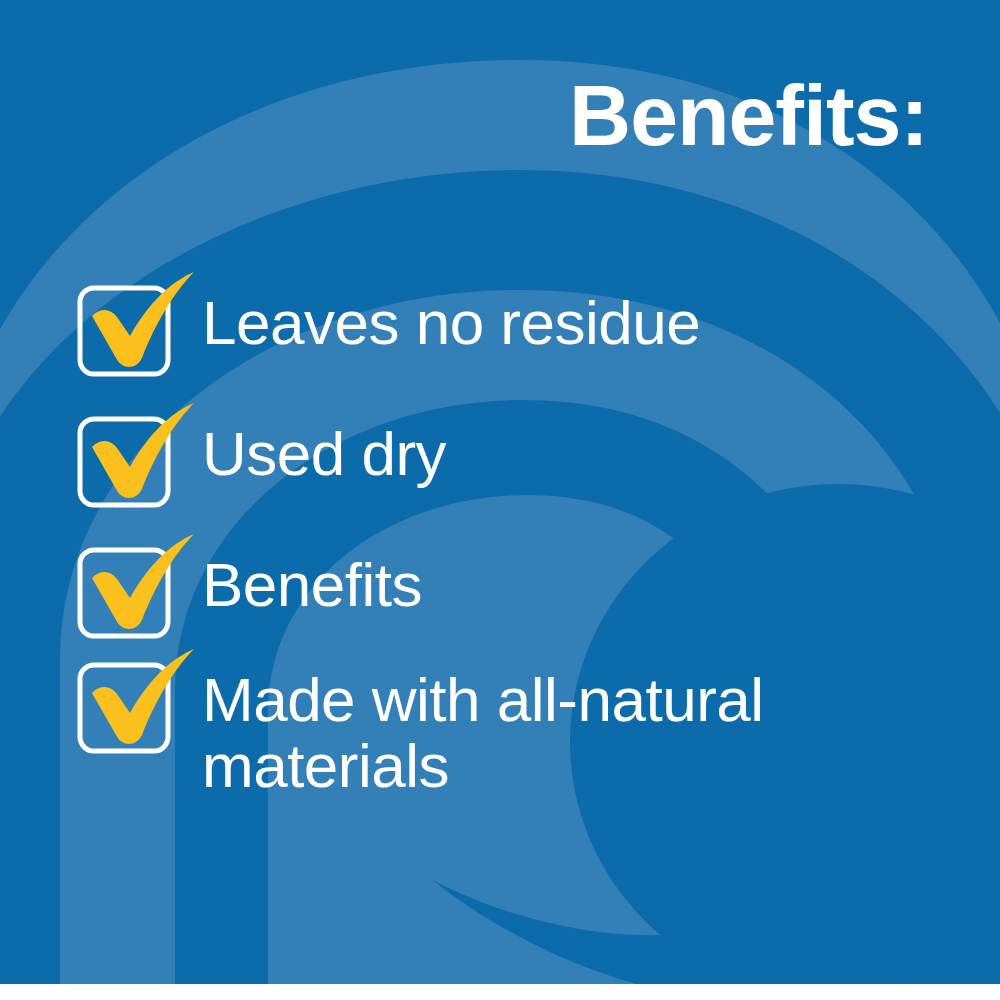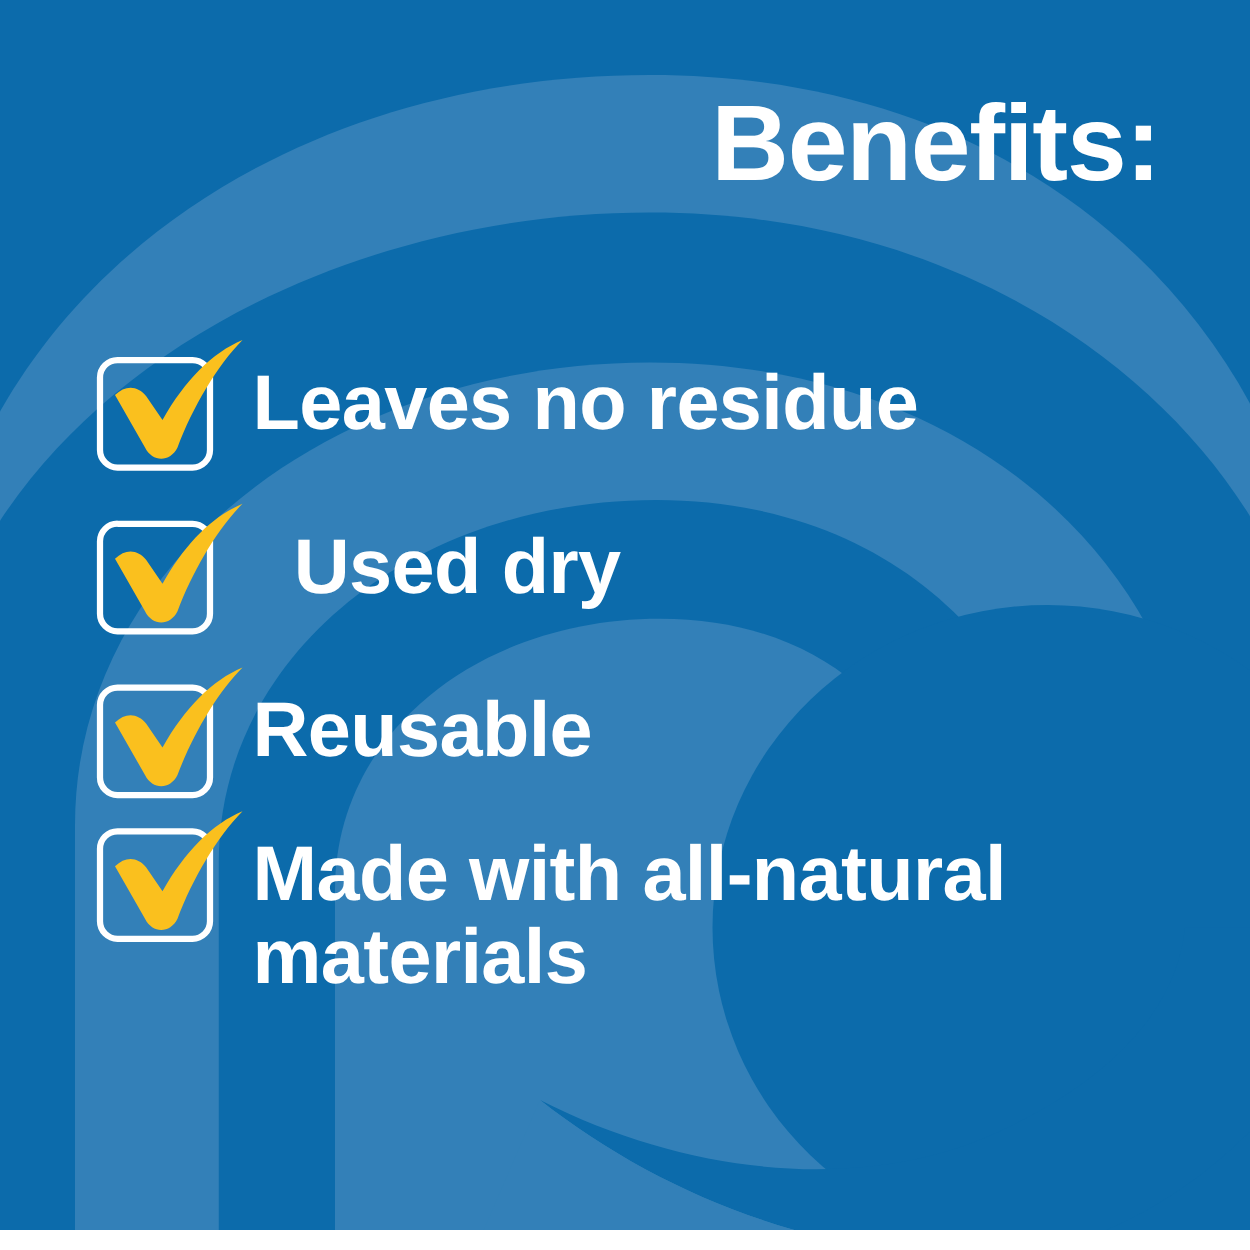--- a/index.html
+++ b/index.html
@@ -50,21 +50,21 @@
     width: 1000px;
   }
   .benefit-row {
     position: absolute;
     left: 70px;
     width: 900px;
     display: flex;
     align-items: flex-start;
   }
   .benefit-row.r0 { top: 0px; }
-  .benefit-row.r1 { top: 131px; gap: 33px; }
+  .benefit-row.r1 { top: 131px; }
   .benefit-row.r2 { top: 262px; }
   .benefit-row.r3 { top: 377px; }
 
   .checkbox-icon {
     position: relative;
     width: 132px;
     height: 110px;
     flex: 0 0 132px;
     margin-top: 2px;
   }
@@ -74,21 +74,21 @@
     top: 0;
     width: 132px;
     height: 110px;
     display: block;
     overflow: visible;
   }
   .benefit-label {
     color: #ffffff;
     font-size: 62px;
     line-height: 66px;
-    font-weight: bold;
+    font-weight: normal;
     letter-spacing: -0.5px;
     padding-top: 22px;
     max-width: 700px;
   }
   .benefit-row.r3 .benefit-label {
     max-width: 690px;
   }
 </style>
 </head>
 <body>
@@ -196,21 +196,21 @@
           <svg viewBox="0 0 132 110">
             <rect x="10" y="18" width="88" height="86" rx="14" ry="14" fill="none" stroke="#ffffff" stroke-width="5"></rect>
             <path d="M 22,46
                      C 30,38 40,38 47,47
                      L 60,66
                      C 78,34 100,12 124,2
                      C 104,22 84,56 72,88
                      C 66,100 52,100 46,88 Z" fill="#fac01e"></path>
           </svg>
         </span>
-        <span class="benefit-label">Reusable</span>
+        <span class="benefit-label">Benefits</span>
       </div>
 
       <div class="benefit-row r3">
         <span class="checkbox-icon">
           <svg viewBox="0 0 132 110">
             <rect x="10" y="18" width="88" height="86" rx="14" ry="14" fill="none" stroke="#ffffff" stroke-width="5"></rect>
             <path d="M 22,46
                      C 30,38 40,38 47,47
                      L 60,66
                      C 78,34 100,12 124,2

